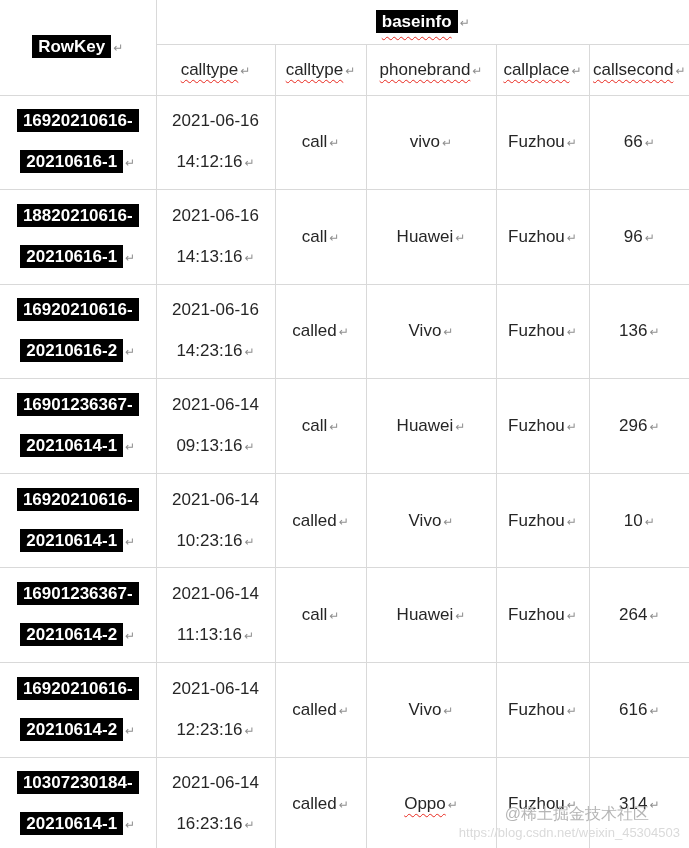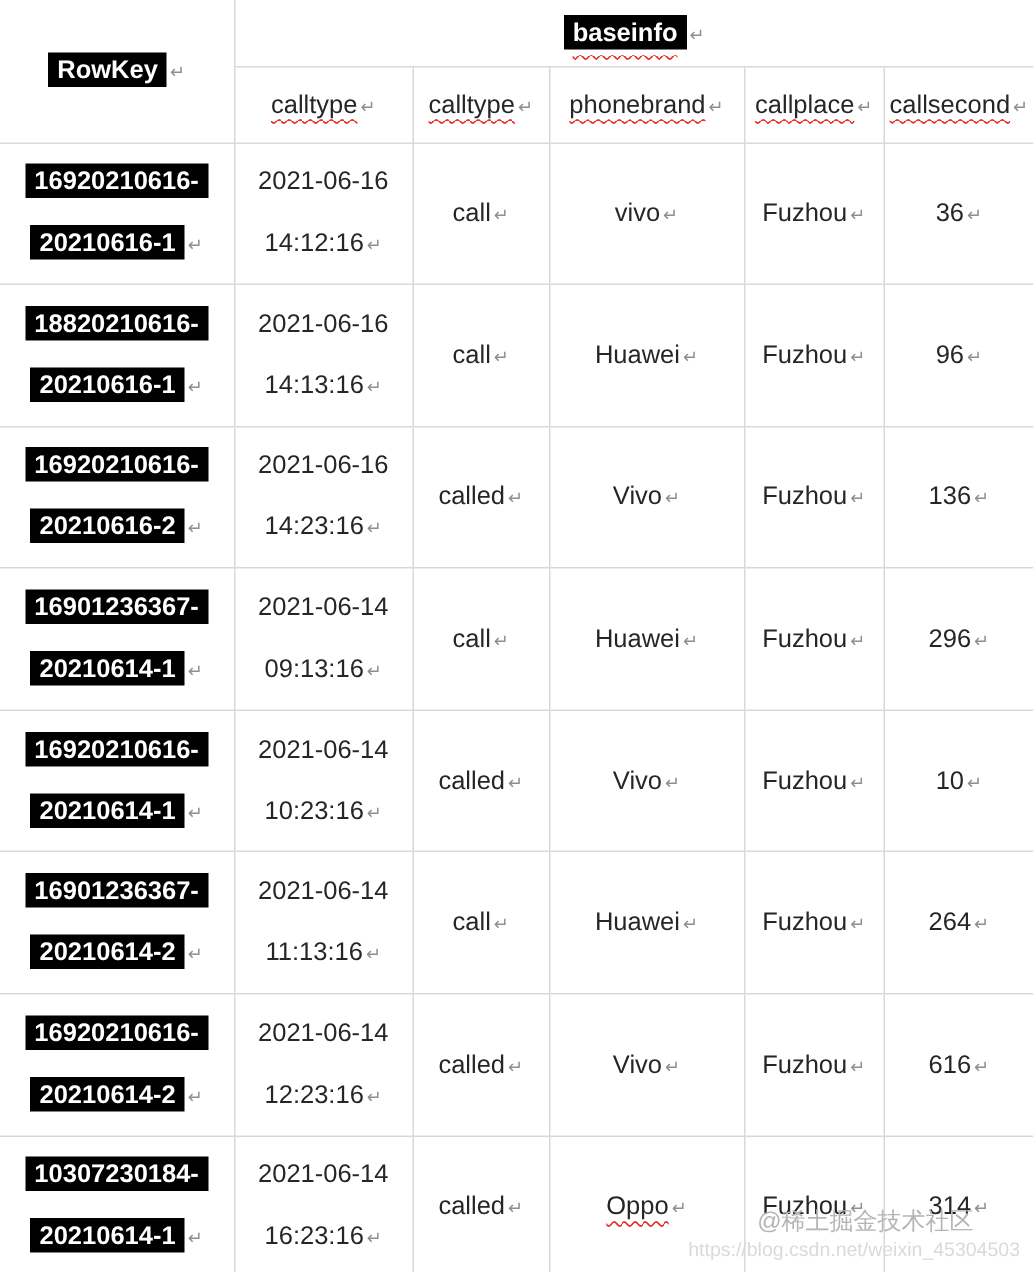--- a/index.html
+++ b/index.html
@@ -83,21 +83,21 @@
       <div class="l"><span class="hl">16920210616-</span></div>
       <div class="l"><span class="hl">20210616-1</span><span class="mk">↵</span></div>
     </td>
     <td>
       <div class="l"><span>2021-06-16</span></div>
       <div class="l"><span>14:12:16</span><span class="mk">↵</span></div>
     </td>
     <td><span>call</span><span class="mk">↵</span></td>
     <td><span>vivo</span><span class="mk">↵</span></td>
     <td><span>Fuzhou</span><span class="mk">↵</span></td>
-    <td><span>36</span><span class="mk">↵</span></td>
+    <td><span>66</span><span class="mk">↵</span></td>
   </tr>
 
   <tr class="dr">
     <td>
       <div class="l"><span class="hl">18820210616-</span></div>
       <div class="l"><span class="hl">20210616-1</span><span class="mk">↵</span></div>
     </td>
     <td>
       <div class="l"><span>2021-06-16</span></div>
       <div class="l"><span>14:13:16</span><span class="mk">↵</span></div>

